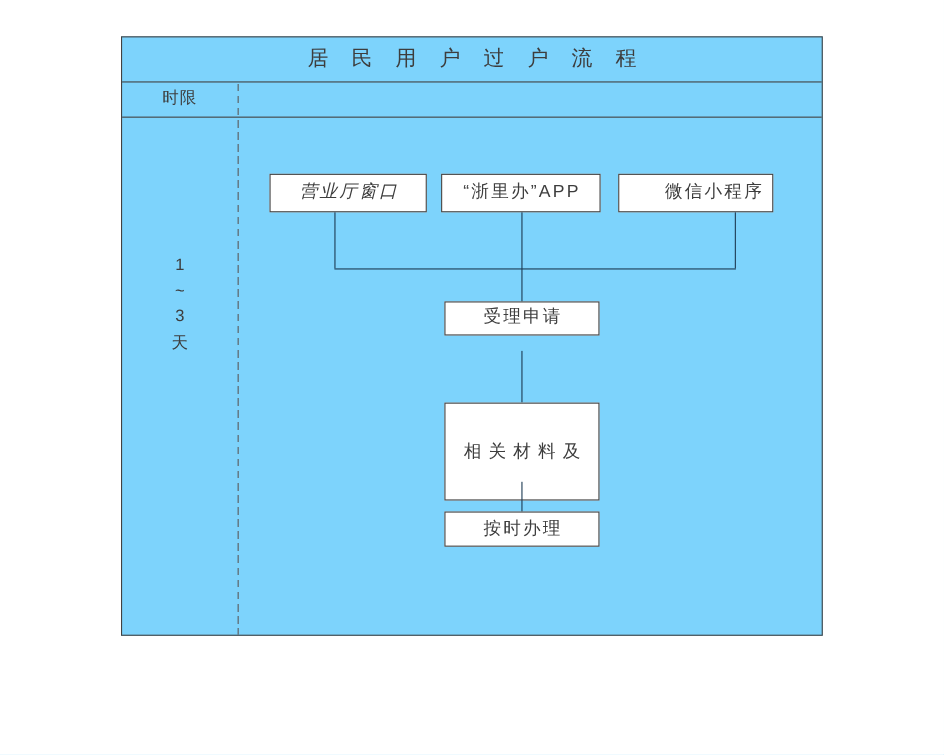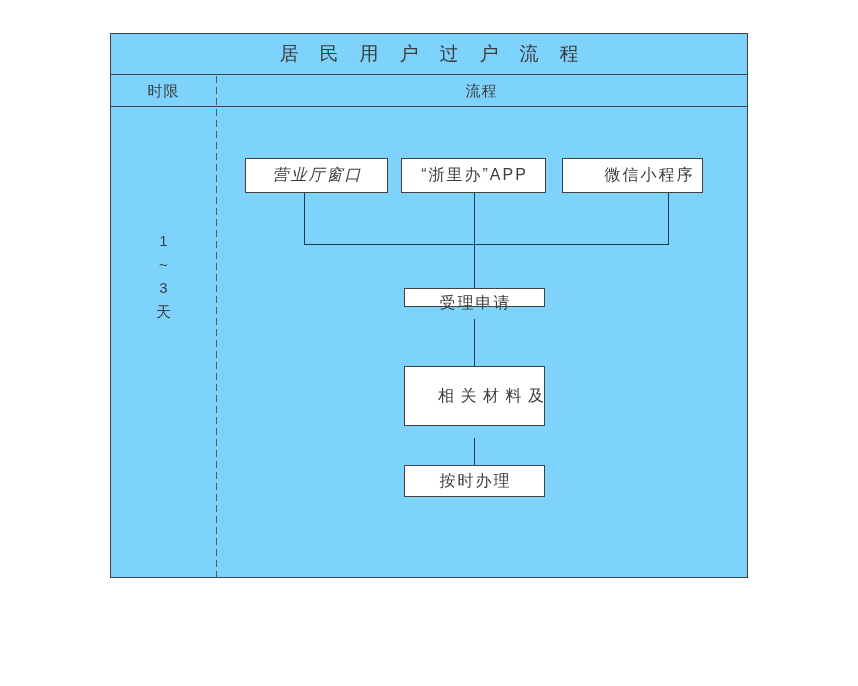--- a/index.html
+++ b/index.html
@@ -48,20 +48,21 @@
     font-size: 15px;
     color: #3d3d3d;
   }
   .header-cell {
     position: absolute;
     top: 0;
     height: 30px;
     line-height: 30px;
     text-align: center;
     letter-spacing: 1px;
+    font-family: Liberation Mono, monospace;
   }
   .header-cell.time    { left: 0;     width: 105px; }
   .header-cell.process { left: 105px; right: 0;     }
   .dashed-divider {
     position: absolute;
     left: 104.5px;
     top: 41.5px;
     bottom: 0;
     width: 1px;
     background: repeating-linear-gradient(to bottom, #595959 0 7px, transparent 7px 11px);
@@ -90,26 +91,25 @@
   }
   .node .spaced2 {
     letter-spacing: 2px;
     margin-right: -2px;
     white-space: nowrap;
   }
   .entry { top: 124px; height: 35px; line-height: 32px; }
   .entry.n0 { left: 134px; width: 143px; font-style: italic; }
   .entry.n1 { left: 290px; width: 145px; }
   .entry.n2 { left: 451px; width: 141px; padding-left: 32px; }
-  .step-accept { left: 293px; top: 254px; width: 141px; height: 19px; line-height: 28px; }
+  .step-accept { left: 293px; top: 240px; width: 141px; height: 31px; line-height: 28px; }
   .step-review {
-    left: 293px; top: 332px; width: 141px; height: 60px;
+    left: 293px; top: 332px; width: 141px; height: 89px;
     display: flex; flex-direction: column; justify-content: center;
     gap: 6px;
-    text-align: right;
   }
   .step-review .line1 { letter-spacing: 6.5px; margin-right: -6.5px; white-space: nowrap; }
   .step-review .line2 { letter-spacing: 1.5px; margin-right: -1.5px; white-space: nowrap; }
   .step-handle { left: 293px; top: 431px; width: 141px; height: 32px; line-height: 29px; }
   .connector {
     position: absolute;
     background: #1d3a53;
   }
   .drop-left   { left: 192.5px; top: 159px;   width: 1.5px;  height: 51px; }
   .drop-center { left: 362.7px; top: 159px;   width: 1.5px;  height: 95px; }
@@ -123,21 +123,20 @@
 
 <div class="canvas">
   <div class="frame">
 
     <div class="title-row">
       <span class="spaced">居民用户过户流程</span>
     </div>
 
     <div class="header-row">
       <div class="header-cell time">时限</div>
-      <div class="header-cell process">流程</div>
     </div>
 
     <div class="dashed-divider"></div>
 
     <div class="time-limit">
       <div>1</div>
       <div>~</div>
       <div>3</div>
       <div>天</div>
     </div>

